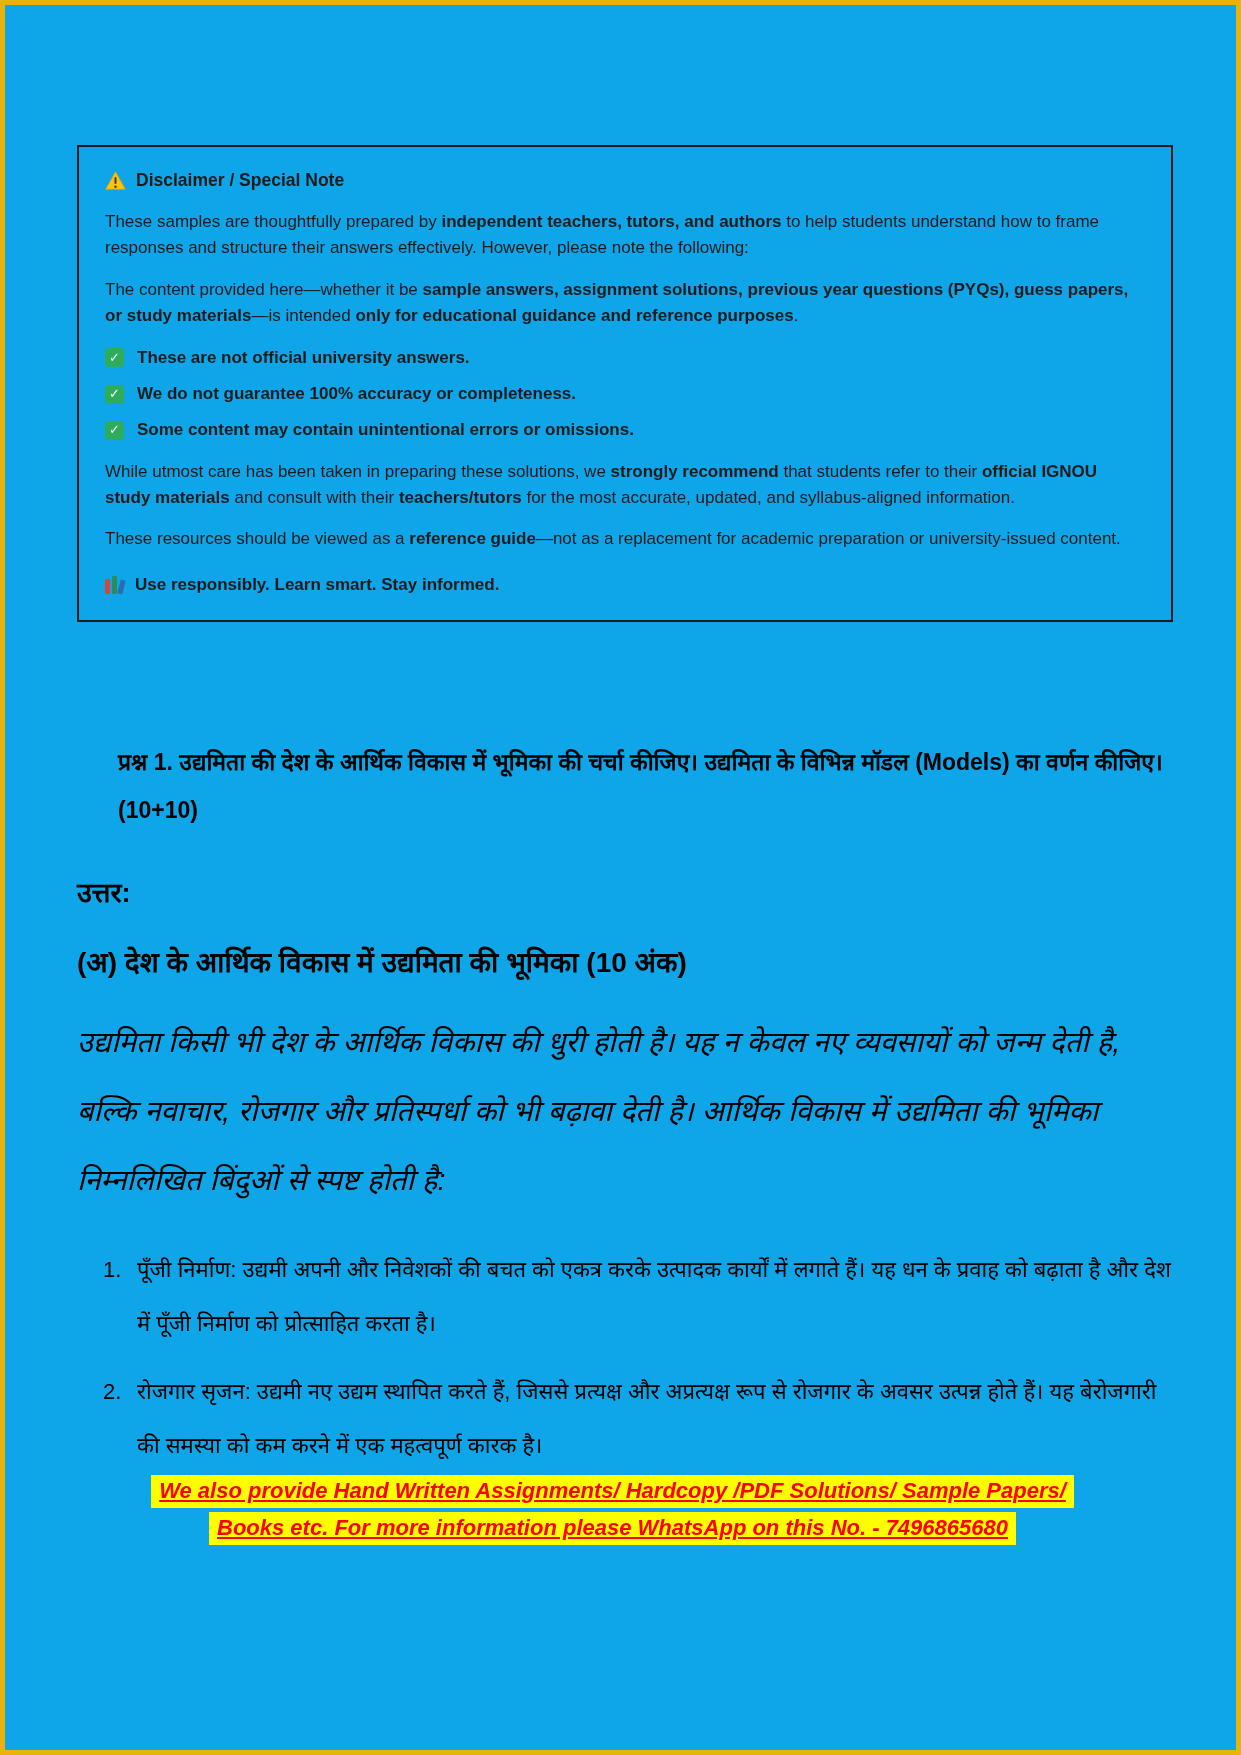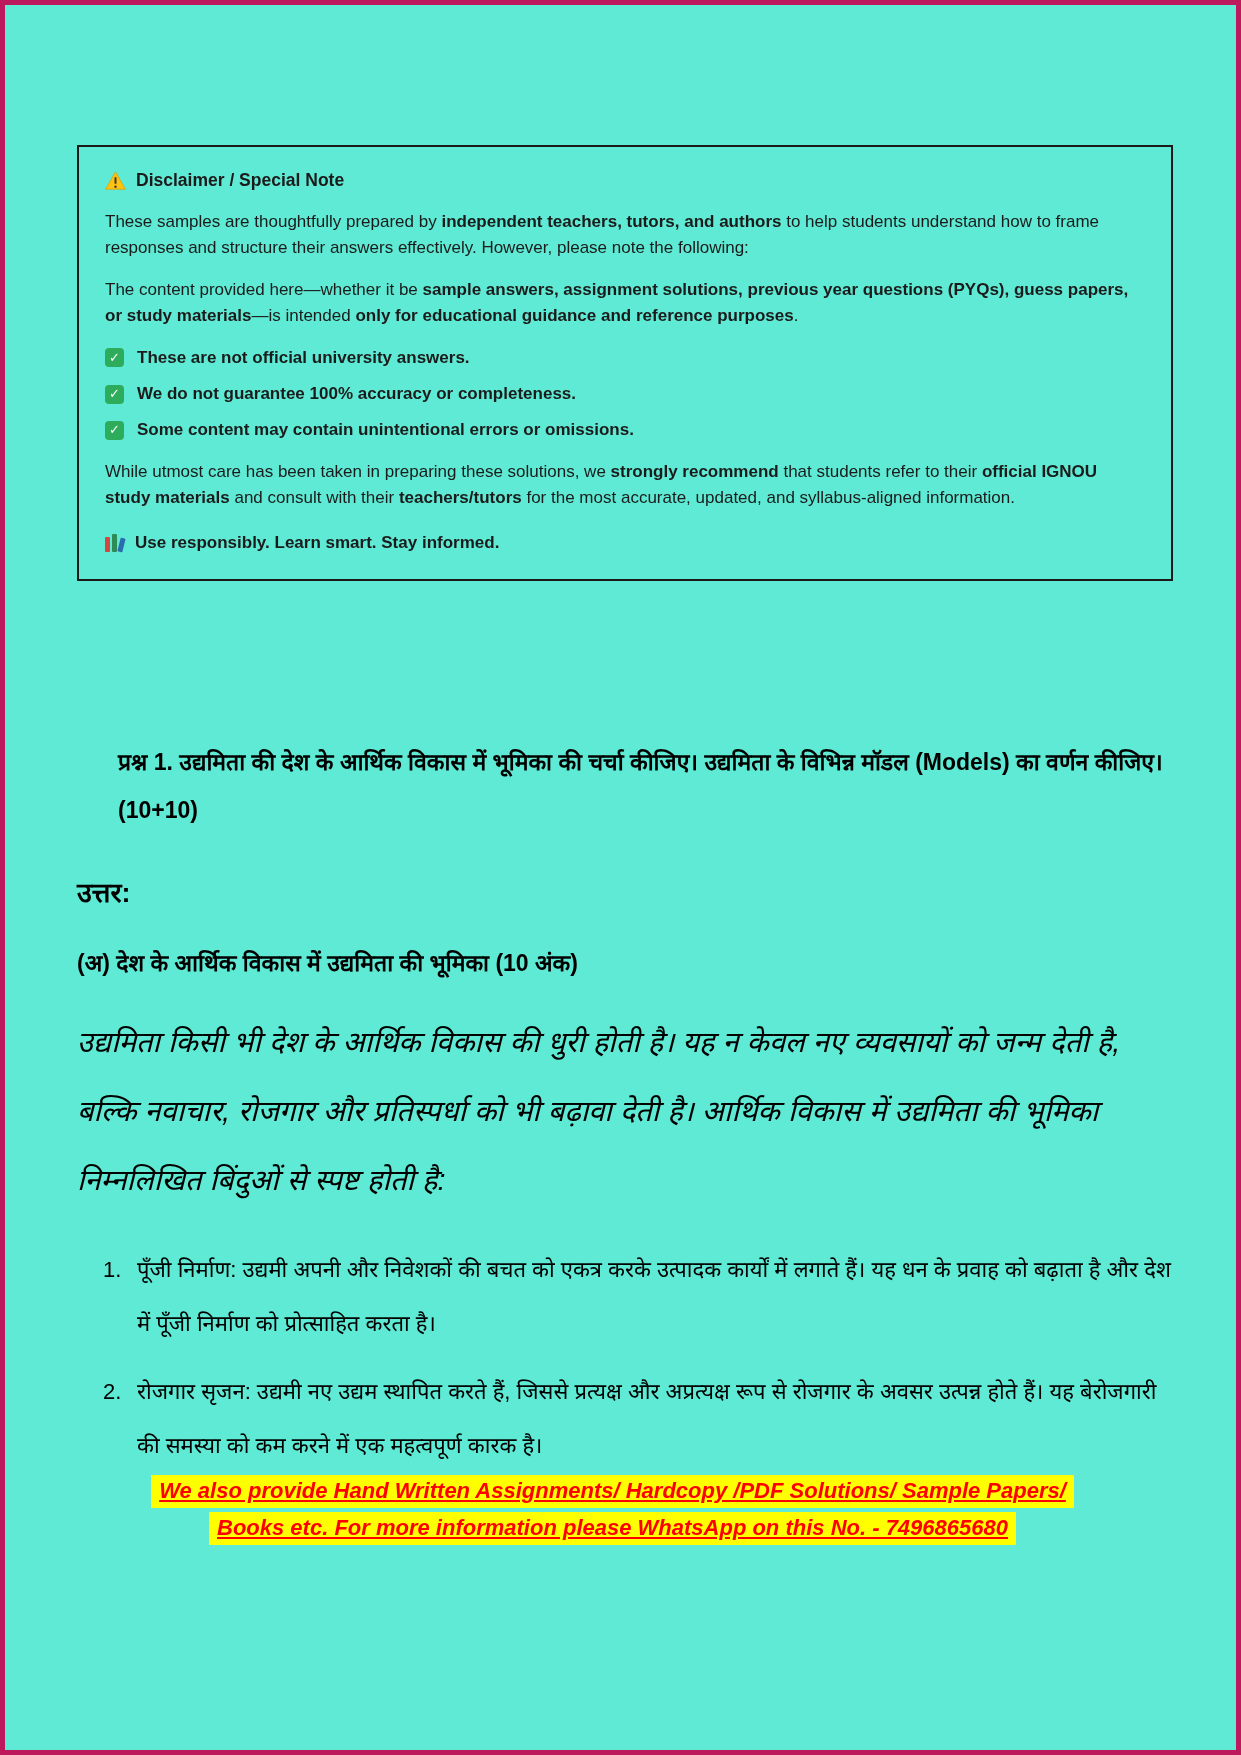--- a/index.html
+++ b/index.html
@@ -2,22 +2,22 @@
 <html><head>
 <meta charset="utf-8">
 <style>
   * { margin:0; padding:0; box-sizing:border-box; }
   html,body { background:#ffffff; }
   body { font-family:"Liberation Sans", "DejaVu Sans", sans-serif; }
 
   .page {
     position:relative;
     width:1241px; height:1755px;
-    background:#5eead4;
-    border:5px solid #be185d;
+    background:#0ea5e9;
+    border:5px solid #eab308;
     overflow:hidden;
   }
 
   
   .disclaimer-box {
     position:absolute; left:72px; top:140px; width:1096px;
     border:2px solid #1a1a1a;
     padding:20px 26px 22px 26px;
     color:#1b1b1b;
     font-size:17px;
@@ -61,21 +61,21 @@
   .question {
     font-weight:bold; font-size:23px; line-height:48px;
     margin-bottom:36px;
     margin-left:41px;
   }
   .answer-label {
     font-weight:bold; font-size:27px; line-height:46px;
     margin-bottom:24px;
   }
   .section-heading {
-    font-weight:bold; font-size:23px; line-height:46px;
+    font-weight:bold; font-size:28px; line-height:46px;
     margin-bottom:22px;
   }
   .intro {
     font-size:29px; line-height:69px;
     margin-bottom:28px;
     font-style:italic;
   }
   .num-list { padding-left:26px; }
   .list-item { display:flex; margin-bottom:14px; }
   .list-num {
@@ -131,20 +131,21 @@
         <span class="bullet-text">We do not guarantee 100% accuracy or completeness.</span>
       </div>
       <div class="disc-bullet">
         <span class="check-icon">✓</span>
         <span class="bullet-text">Some content may contain unintentional errors or omissions.</span>
       </div>
     </div>
 
     <p class="disc-para"><span>While utmost care has been taken in preparing these solutions, we </span><b>strongly recommend</b><span> that students refer to their </span><b>official IGNOU study materials</b><span> and consult with their </span><b>teachers/tutors</b><span> for the most accurate, updated, and syllabus-aligned information.</span></p>
 
+    <p class="disc-para"><span>These resources should be viewed as a </span><b>reference guide</b><span>—not as a replacement for academic preparation or university-issued content.</span></p>
 
     <div class="disc-footer">
       <span class="books-icon">
           <i class="bk1"></i>
           <i class="bk2"></i>
           <i class="bk3"></i>
         </span>
       <span>Use responsibly. Learn smart. Stay informed.</span>
     </div>
 

